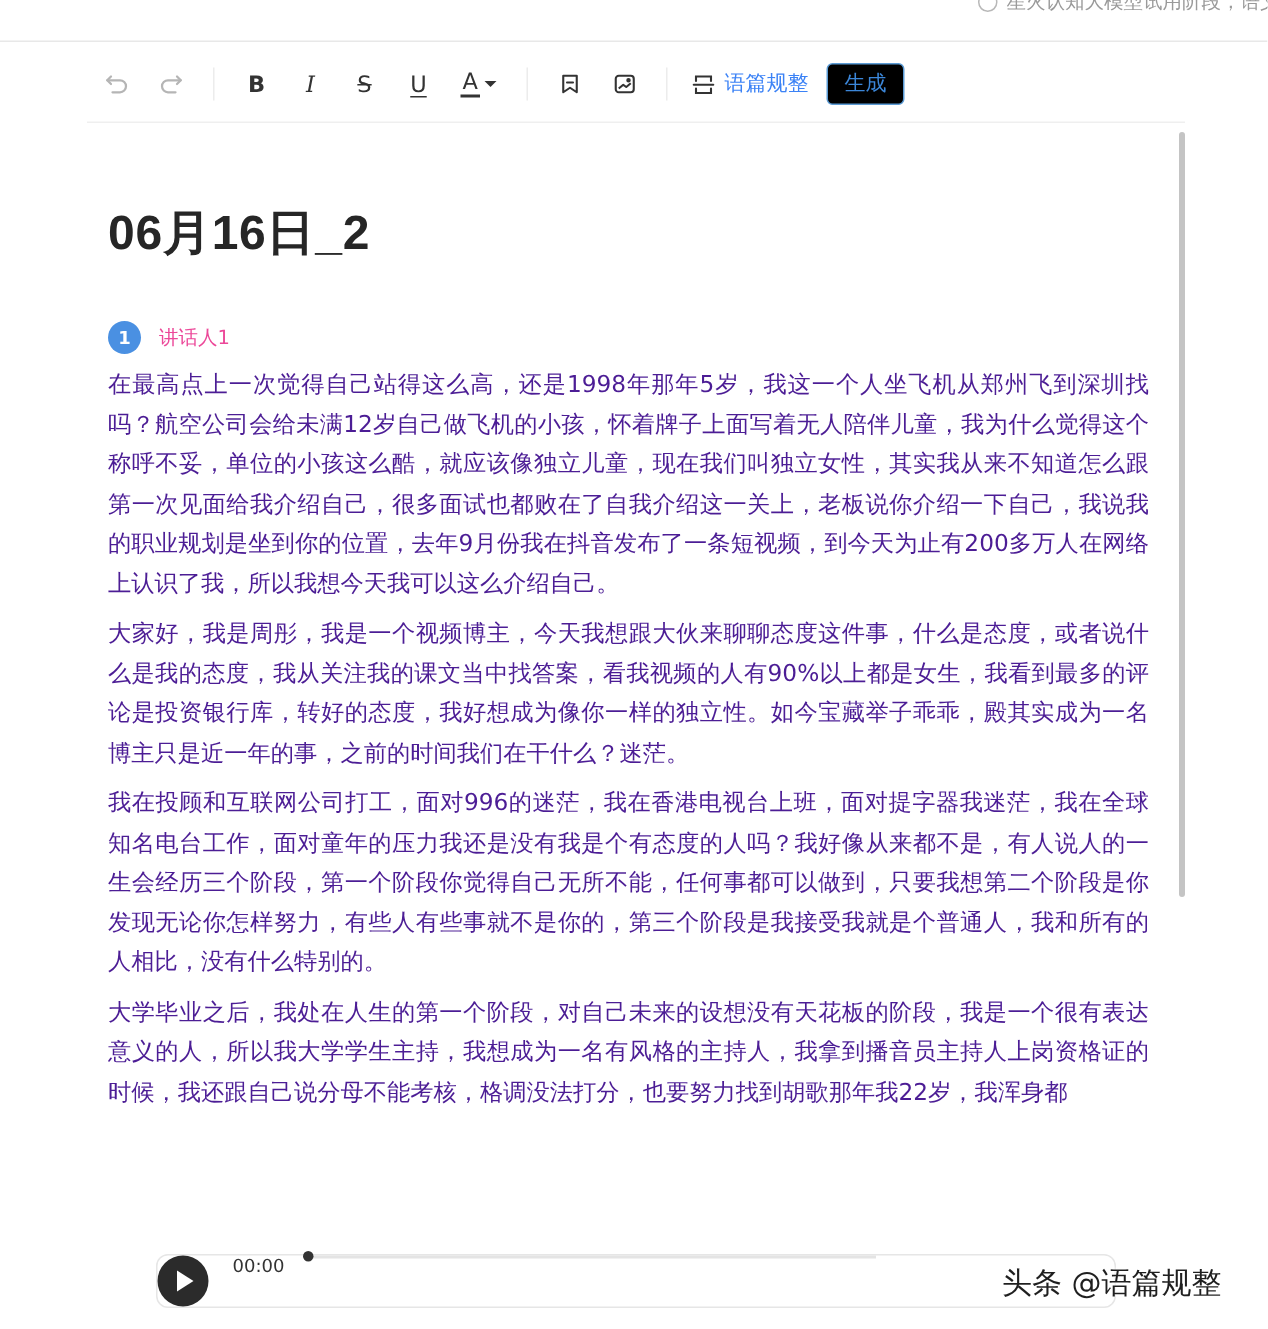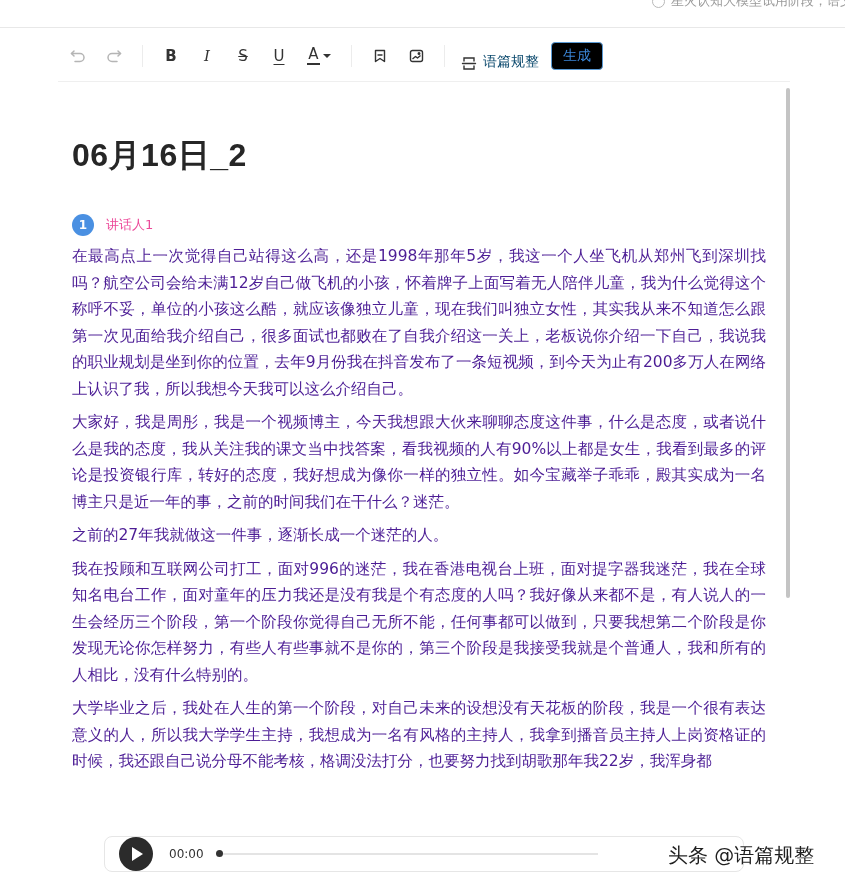--- a/index.html
+++ b/index.html
@@ -32,22 +32,22 @@
     .fmt-letter { font-family: "DejaVu Sans", sans-serif; font-size: 15px; line-height: 1; }
     .fmt-bold { font-weight: bold; }
     .fmt-italic { font-style: italic; font-family: "DejaVu Serif", serif; }
     .fmt-strike { text-decoration: line-through; }
     .fmt-underline { text-decoration: underline; text-underline-offset: 3px; }
     .color-btn { width: 44px; gap: 3px; }
     .color-btn .a { border-bottom: 2px solid #333; padding: 0 1px 1px; font-size: 15px; line-height: 1; }
     .caret { width: 0; height: 0; border-left: 4px solid transparent; border-right: 4px solid transparent; border-top: 4px solid #333; }
 
     .discourse-btn {
-      display: flex; align-items: flex-end; gap: 6px; padding: 0 6px; height: 30px;
-      font-size: 14px; color: #0c4a6e; cursor: pointer;
+      display: flex; align-items: center; gap: 6px; padding: 0 6px; height: 30px;
+      font-size: 14px; color: #3b82f6; cursor: pointer;
     }
     .generate-btn {
       margin-left: 6px; height: 28px; padding: 0 11px; border: 1px solid #5b9bd5; border-radius: 4px;
       color: #3b86d8; font-size: 14px; display: flex; align-items: center; background: #000000; cursor: pointer;
     }
 
     .doc {
       position: absolute; top: 88px; left: 72px; width: 700px; bottom: 6px; overflow: hidden;
     }
     .doc-title {
@@ -65,21 +65,21 @@
       margin-top: 7px; width: 694px; word-break: break-all;
     }
     .para + .para { margin-top: 7px; }
 
     .scrollbar-track { position: absolute; top: 88px; left: 784px; width: 8px; height: 510px; }
     .scrollbar-thumb { position: absolute; top: 0; left: 2px; width: 4px; height: 100%; background: #c4c4c4; border-radius: 2px; }
 
     .player {
       position: absolute; top: 836px; left: 104px; width: 640px; height: 36px;
       border: 1px solid #e6e6e6; border-radius: 8px; background: #fff;
-      display: flex; align-items: center; padding-left: 14px;
+      display: flex; align-items: flex-start; 
     }
     .play-btn {
       width: 34px; height: 34px; border-radius: 50%; background: #2b2b2b;
       display: flex; align-items: center; justify-content: center; cursor: pointer;
     }
     .play-btn .tri { width: 0; height: 0; border-top: 7px solid transparent; border-bottom: 7px solid transparent; border-left: 11px solid #fff; margin-left: 3px; }
     .time { font-size: 12px; color: #333; margin-left: 16px; }
     .progress { position: relative; margin-left: 14px; width: 380px; height: 2px; background: #e4e4e4; }
     .progress .knob { position: absolute; left: -2px; top: -3px; width: 7px; height: 7px; border-radius: 50%; background: #333; }
 
@@ -155,21 +155,20 @@
 <div class="toolbar-bottom"></div>
 
 <div class="doc">
   <h1 class="doc-title">06月16日_2</h1>
   <div class="speaker">
     <span class="speaker-badge">1</span>
     <span class="speaker-name">讲话人1</span>
   </div>
   <p class="para">在最高点上一次觉得自己站得这么高，还是1998年那年5岁，我这一个人坐飞机从郑州飞到深圳找吗？航空公司会给未满12岁自己做飞机的小孩，怀着牌子上面写着无人陪伴儿童，我为什么觉得这个称呼不妥，单位的小孩这么酷，就应该像独立儿童，现在我们叫独立女性，其实我从来不知道怎么跟第一次见面给我介绍自己，很多面试也都败在了自我介绍这一关上，老板说你介绍一下自己，我说我的职业规划是坐到你的位置，去年9月份我在抖音发布了一条短视频，到今天为止有200多万人在网络上认识了我，所以我想今天我可以这么介绍自己。</p>
   <p class="para">大家好，我是周彤，我是一个视频博主，今天我想跟大伙来聊聊态度这件事，什么是态度，或者说什么是我的态度，我从关注我的课文当中找答案，看我视频的人有90%以上都是女生，我看到最多的评论是投资银行库，转好的态度，我好想成为像你一样的独立性。如今宝藏举子乖乖，殿其实成为一名博主只是近一年的事，之前的时间我们在干什么？迷茫。</p>
-  <p class="para">之前的27年我就做这一件事，逐渐长成一个迷茫的人。</p>
   <p class="para">我在投顾和互联网公司打工，面对996的迷茫，我在香港电视台上班，面对提字器我迷茫，我在全球知名电台工作，面对童年的压力我还是没有我是个有态度的人吗？我好像从来都不是，有人说人的一生会经历三个阶段，第一个阶段你觉得自己无所不能，任何事都可以做到，只要我想第二个阶段是你发现无论你怎样努力，有些人有些事就不是你的，第三个阶段是我接受我就是个普通人，我和所有的人相比，没有什么特别的。</p>
   <p class="para">大学毕业之后，我处在人生的第一个阶段，对自己未来的设想没有天花板的阶段，我是一个很有表达意义的人，所以我大学学生主持，我想成为一名有风格的主持人，我拿到播音员主持人上岗资格证的时候，我还跟自己说分母不能考核，格调没法打分，也要努力找到胡歌那年我22岁，我浑身都</p>
 </div>
 
 <div class="scrollbar-track">
   <div class="scrollbar-thumb"></div>
 </div>
 
 <div class="player">
   <div class="play-btn">

